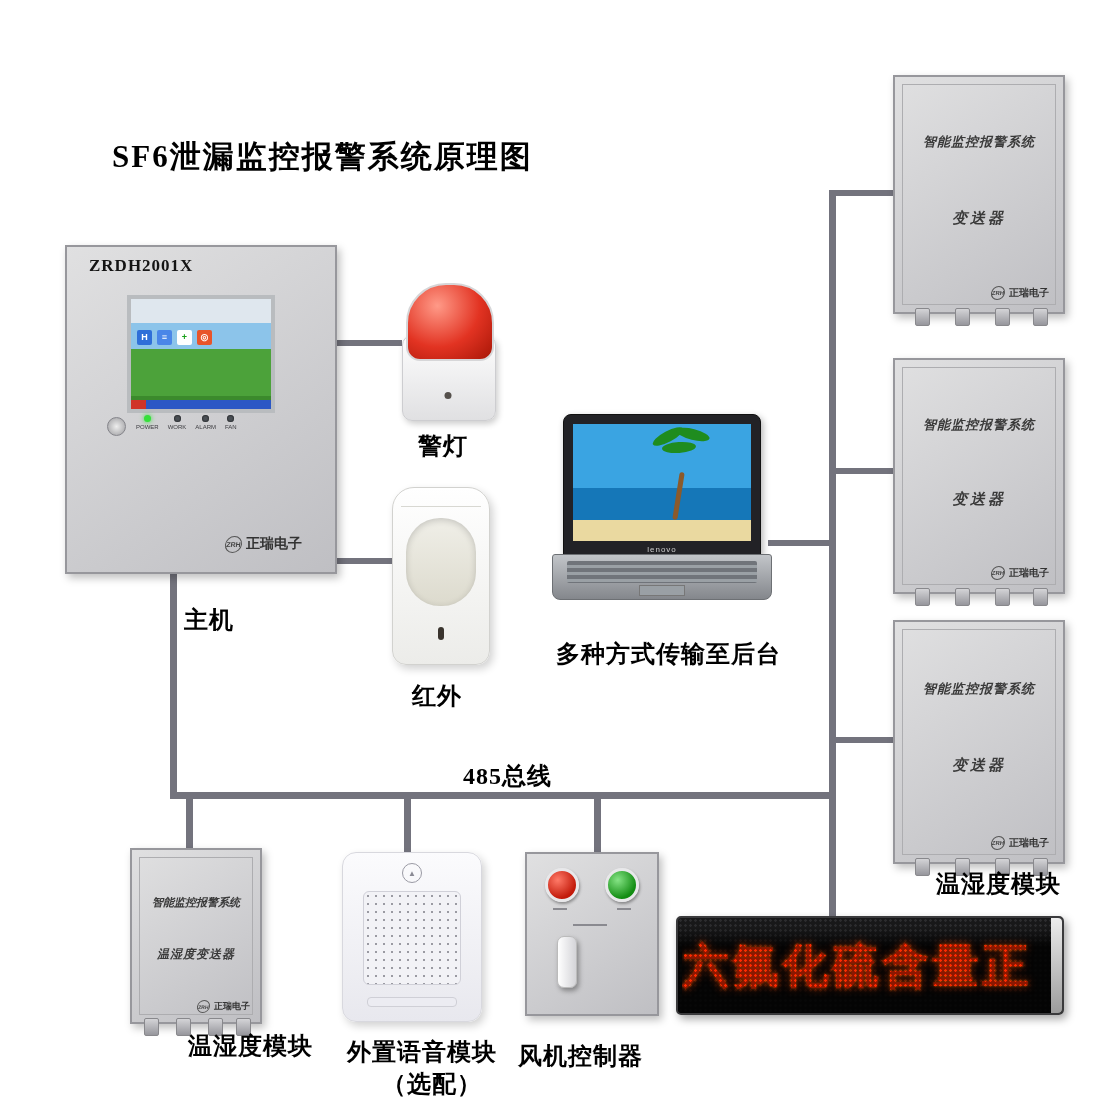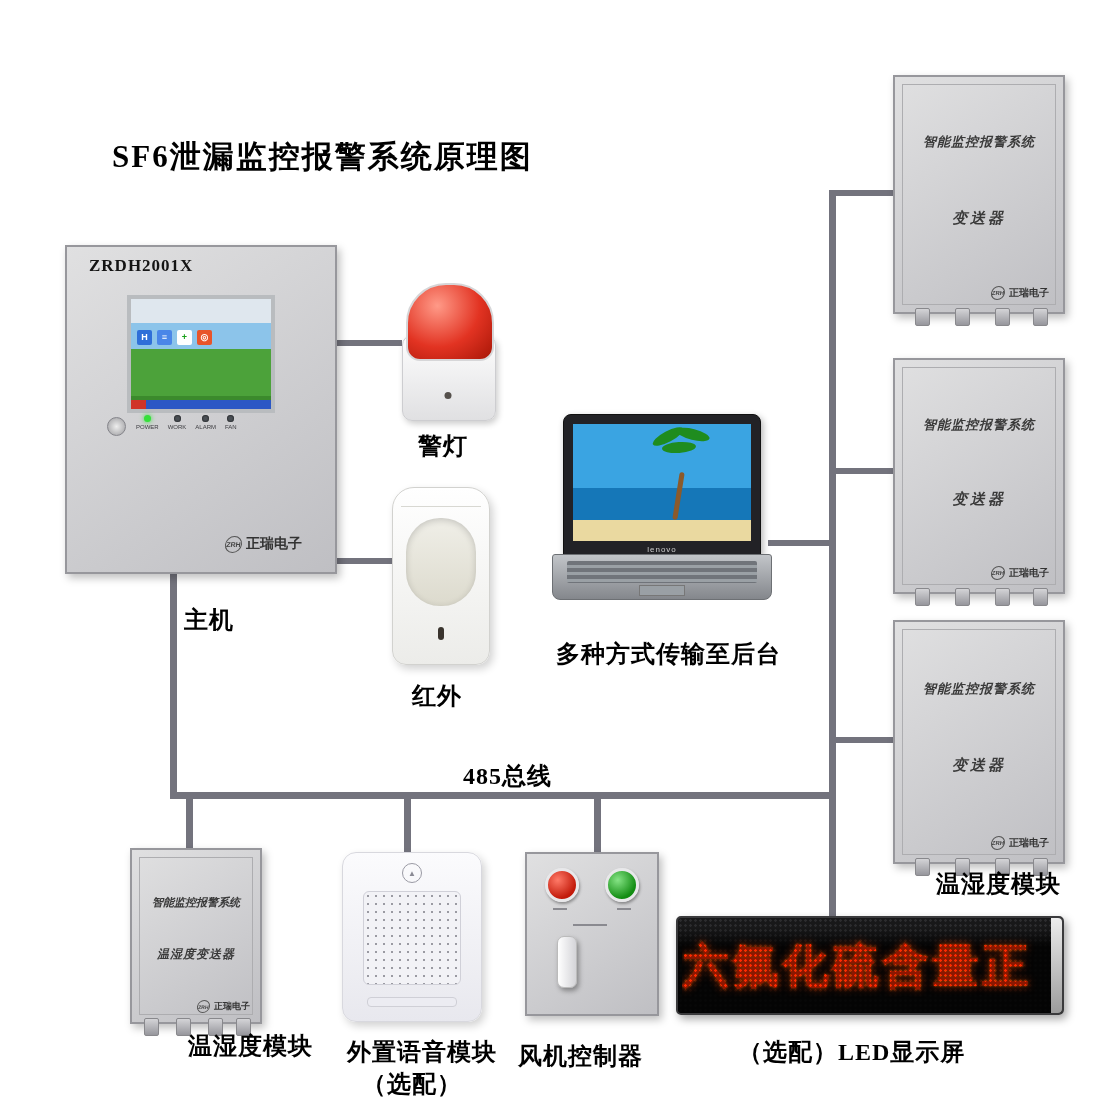--- a/index.html
+++ b/index.html
@@ -283,32 +283,31 @@
     <span class="gland" style="left:104px;"></span>
   </div>
   <div class="lbl" style="left:140px;top:1030px;margin-left:48px;">温湿度模块</div>
 
   <div class="voice">
     <div class="vm-emblem">▲</div>
     <div class="vm-grille"></div>
     <div class="vm-slot"></div>
   </div>
   <div class="lbl" style="left:347px;top:1036px;">外置语音模块</div>
-  <div class="lbl" style="left:362px;top:1068px;">（选配）</div>
+  <div class="lbl" style="left:382px;top:1068px;">（选配）</div>
 
   <div class="graybox fanbox">
     <div class="btn btn-red"></div>
     <div class="btn btn-green"></div>
     <div class="mark mark1"></div>
     <div class="mark mark2"></div>
     <div class="mark mark3"></div>
     <div class="handle"></div>
   </div>
   <div class="lbl" style="left:518px;top:1040px;">风机控制器</div>
 
   <div class="ledpanel">
     <div class="led-text">六氟化硫含量正</div>
     <div class="led-dots"></div>
     <div class="led-cap"></div>
   </div>
-  <div class="lbl" style="left:738px;top:1036px;">（选配）LED显示屏</div>
 
 </div>
 
 </body></html>

